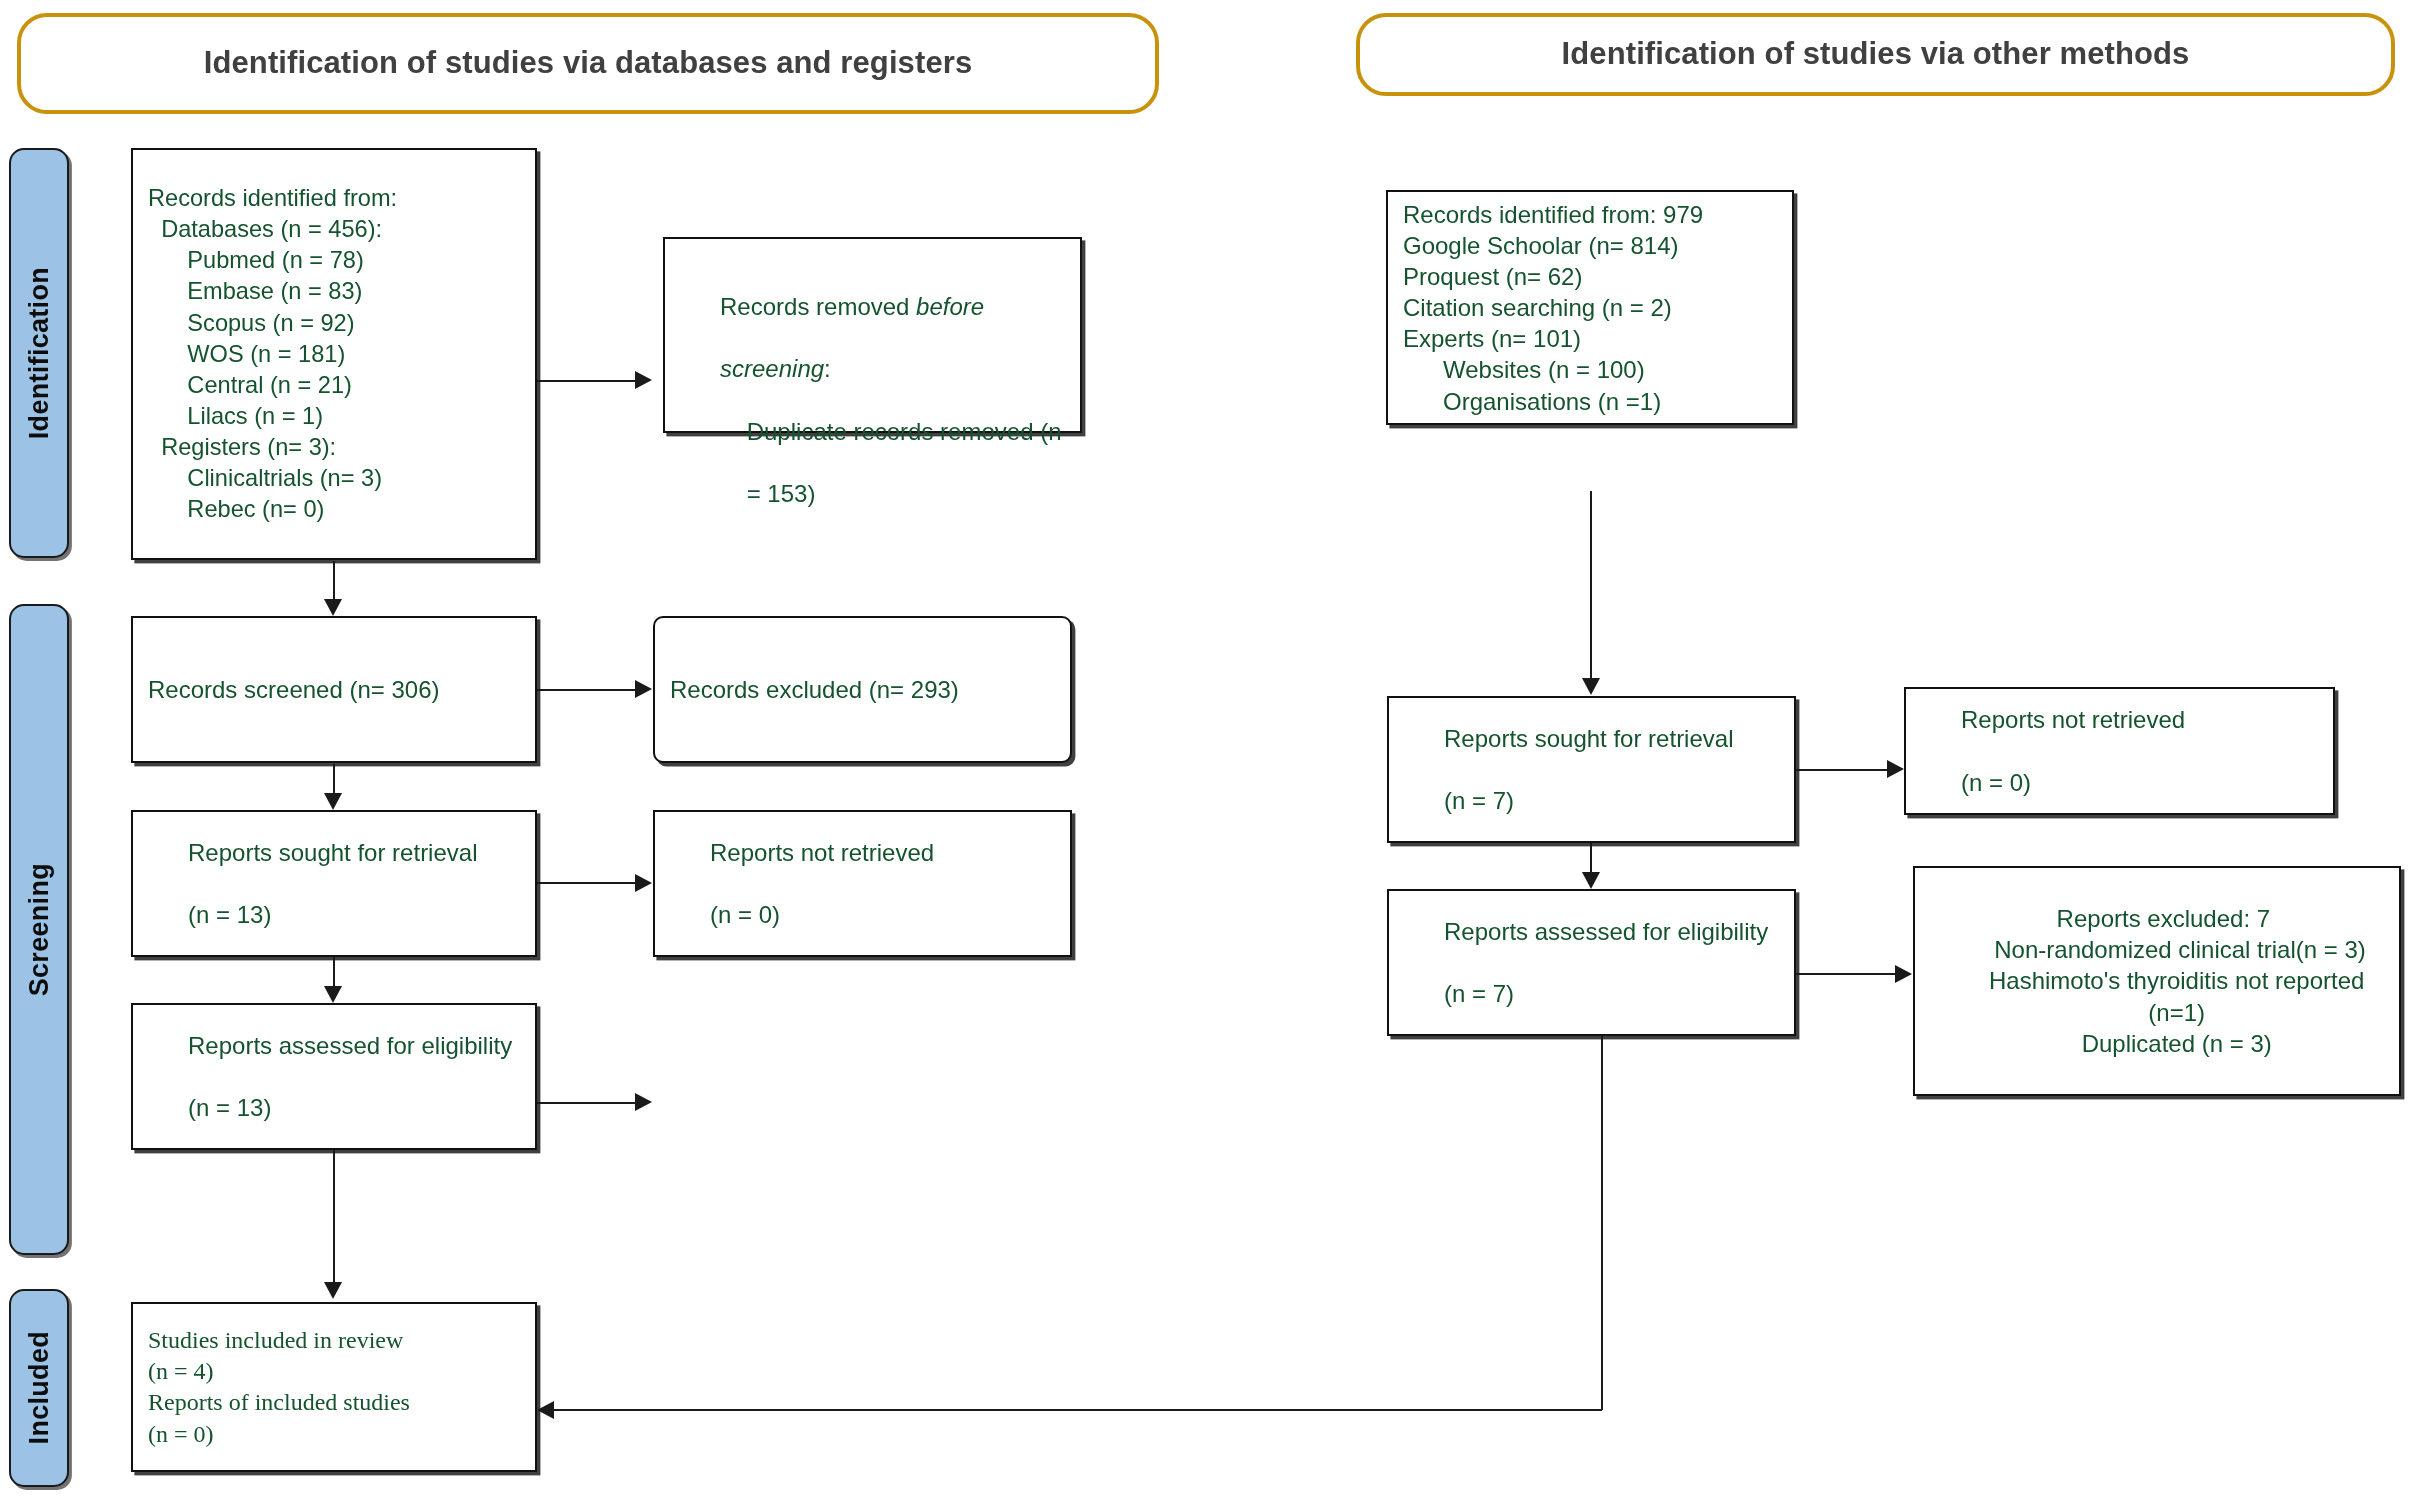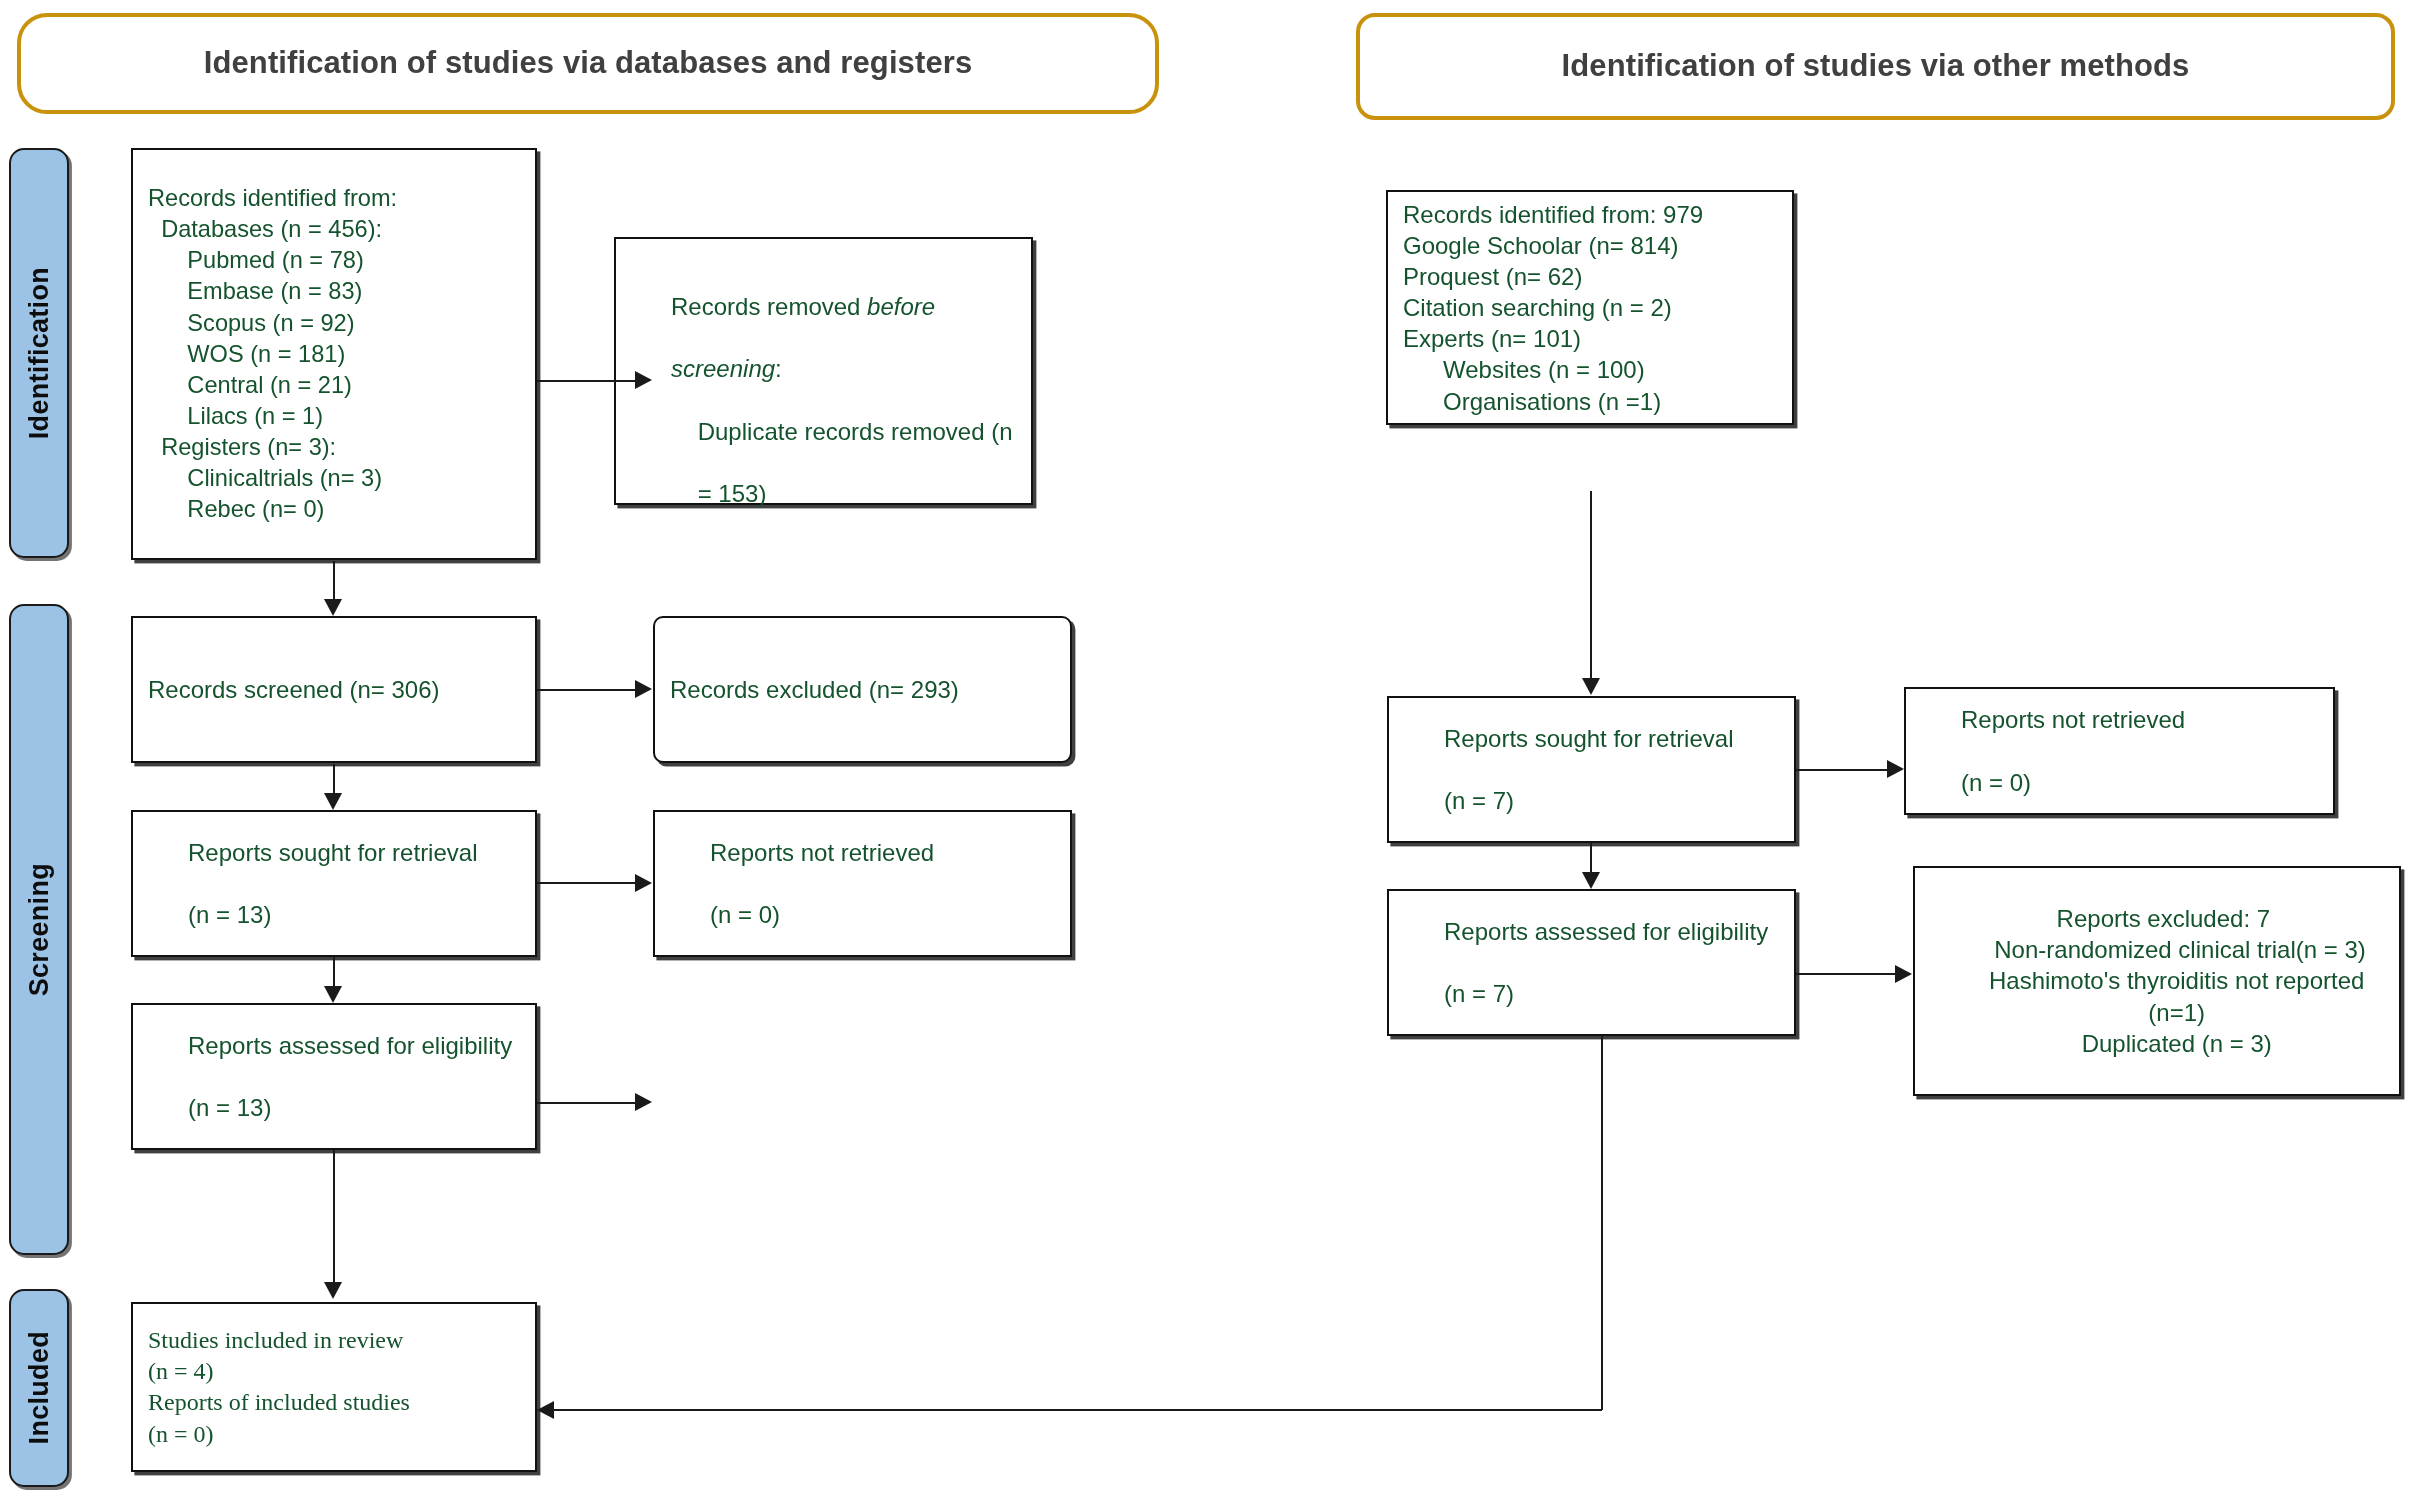--- a/index.html
+++ b/index.html
@@ -117,21 +117,21 @@
 </style>
 </head>
 <body>
 
 <div id="canvas">
 
   <div class="banner" style="left:17px; top:12.6px; width:1142px; height:101px;">
     <span class="banner-text">Identification of studies via databases and registers</span>
   </div>
 
-  <div class="banner" style="left:1356px; top:12.6px; width:1039px; height:107px;border-radius:19px;">
+  <div class="banner" style="left:1356px; top:12.6px; width:1039px; height:83px;">
     <span class="banner-text">Identification of studies via other methods</span>
   </div>
 
   <div class="stage" style="left:9.2px; top:148px; width:60px; height:410px;">
     <span class="stage-text">Identification</span>
   </div>
 
   <div class="stage" style="left:9.2px; top:604px; width:60px; height:651px;">
     <span class="stage-text">Screening</span>
   </div>
@@ -147,21 +147,21 @@
       Embase (n = 83)
       Scopus (n = 92)
       WOS (n = 181)
       Central (n = 21)
       Lilacs (n = 1)
   Registers (n= 3):
       Clinicaltrials (n= 3)
       Rebec (n= 0)</div>
   </div>
 
-  <div class="box" style="left:614px; top:237px; width:419px; height:268px;">
+  <div class="box" style="left:663px; top:237px; width:419px; height:196px;">
     <div class="box-text vc" style="top:20.7px; transform:none;">
       <span>Records removed </span><span class="ital">before</span><br>
       <span class="ital">screening</span><span>:</span><br>
       <span>    Duplicate records removed (n</span><br>
       <span>    = 153)</span>
     </div>
   </div>
 
   <div class="box" style="left:131px; top:616px; width:406px; height:147px;">
     <div class="box-text vc">Records screened (n= 306)</div>

